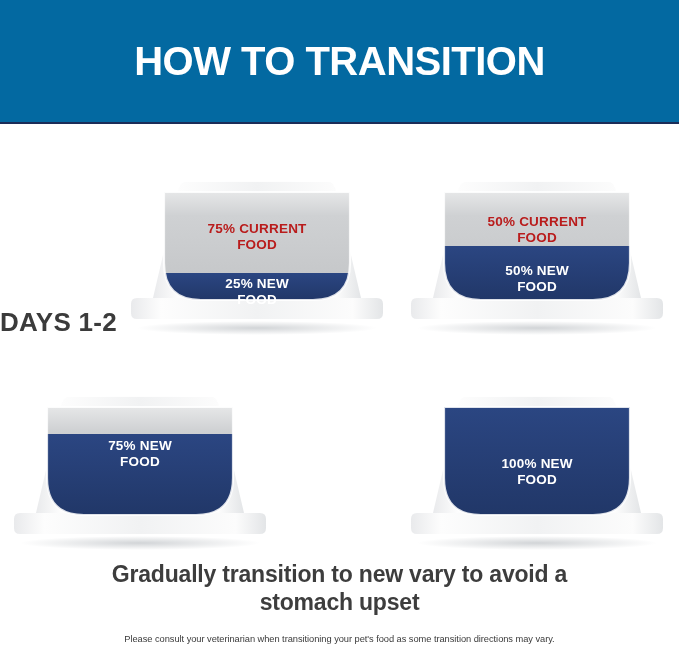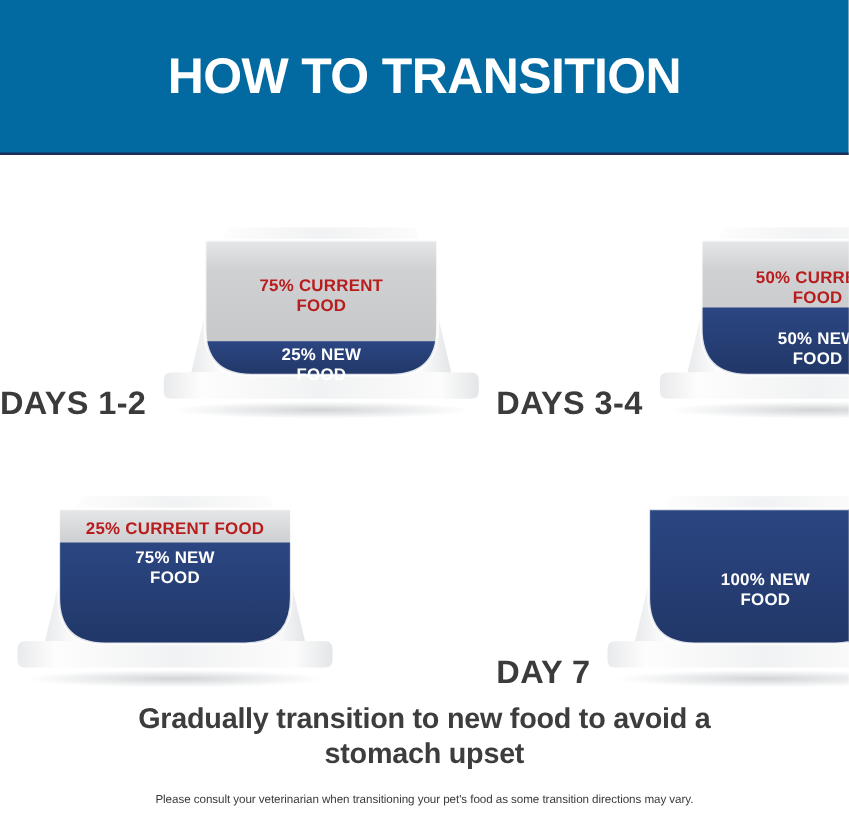--- a/index.html
+++ b/index.html
@@ -180,21 +180,20 @@
       <div class="fill-text text-current" style="top:62px">
         <span>75% CURRENT<br>FOOD</span>
       </div>
       <div class="fill-text text-new" style="top:117px">
         <span>25% NEW<br>FOOD</span>
       </div>
     </div>
   </div>
 
   <div class="cell">
-    <div class="day-label">DAYS 3-4</div>
     <div class="bowl-wrap">
       <svg viewBox="0 0 280 180">
         <defs>
           <clipPath id="cav2">
             <path d="M47,33 L233,33 L233,104 Q233,141 196,141 L84,141 Q47,141 47,104 Z"></path>
           </clipPath>
         </defs>
         <ellipse cx="140" cy="169" rx="120" ry="7" fill="url(#shadg1)"></ellipse>
         <path d="M62,28 Q62,22 70,22 L210,22 Q218,22 218,28 L244,139 L36,139 Z" fill="url(#bodyg1)"></path>
         <path d="M20,139 L260,139 Q266,139 266,145 L266,154 Q266,160 260,160 L20,160 Q14,160 14,154 L14,145 Q14,139 20,139 Z" fill="url(#bodyg1)"></path>
@@ -227,31 +226,27 @@
         <path d="M62,28 Q62,22 70,22 L210,22 Q218,22 218,28 L244,139 L36,139 Z" fill="url(#bodyg1)"></path>
         <path d="M20,139 L260,139 Q266,139 266,145 L266,154 Q266,160 260,160 L20,160 Q14,160 14,154 L14,145 Q14,139 20,139 Z" fill="url(#bodyg1)"></path>
         <path d="M47,33 L233,33 L233,104 Q233,141 196,141 L84,141 Q47,141 47,104 Z" fill="#fbfbfc"></path>
         <g clip-path="url(#cav3)">
           <rect x="47" y="33" width="186" height="108" fill="url(#grayg1)"></rect>
           <rect x="47" y="60" width="186" height="81" fill="url(#navyg1)"></rect>
         </g>
         <path d="M47,33 L233,33 L233,104 Q233,141 196,141 L84,141 Q47,141 47,104 Z" fill="none" stroke="#ffffff" stroke-width="2.2" opacity="0.85"></path>
         <path d="M62,28 Q62,22 70,22 L210,22 Q218,22 218,28" fill="none" stroke="#ffffff" stroke-width="2" opacity="0.9"></path>
       </svg>
-      <div class="fill-text text-current" style="top:41px">
-        <span>25% CURRENT FOOD</span>
-      </div>
       <div class="fill-text text-new" style="top:64px">
         <span>75% NEW<br>FOOD</span>
       </div>
     </div>
   </div>
 
   <div class="cell">
-    <div class="day-label">DAY 7</div>
     <div class="bowl-wrap">
       <svg viewBox="0 0 280 180">
         <defs>
           <clipPath id="cav4">
             <path d="M47,33 L233,33 L233,104 Q233,141 196,141 L84,141 Q47,141 47,104 Z"></path>
           </clipPath>
         </defs>
         <ellipse cx="140" cy="169" rx="120" ry="7" fill="url(#shadg1)"></ellipse>
         <path d="M62,28 Q62,22 70,22 L210,22 Q218,22 218,28 L244,139 L36,139 Z" fill="url(#bodyg1)"></path>
         <path d="M20,139 L260,139 Q266,139 266,145 L266,154 Q266,160 260,160 L20,160 Q14,160 14,154 L14,145 Q14,139 20,139 Z" fill="url(#bodyg1)"></path>
@@ -264,15 +259,15 @@
       </svg>
       <div class="fill-text text-new" style="top:82px">
         <span>100% NEW<br>FOOD</span>
       </div>
     </div>
   </div>
 
 </div>
 
 <div class="footer">
-  <div class="tagline">Gradually transition to new food to avoid a stomach upset</div>
+  <div class="tagline">Gradually transition to new vary to avoid a stomach upset</div>
   <div class="disclaimer">Please consult your veterinarian when transitioning your pet's food as some transition directions may vary.</div>
 </div>
 
 </body></html>

